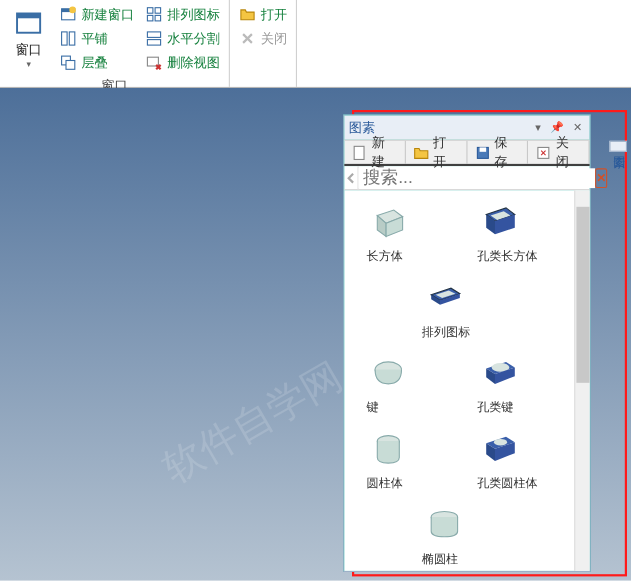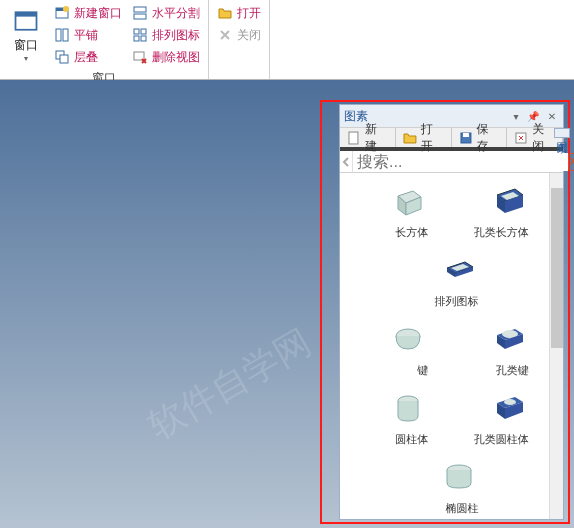--- a/index.html
+++ b/index.html
@@ -7,42 +7,42 @@
 
 .ribbon-area { height: 80px; background: #fff; border-bottom: 1px solid #b5b5b5; display: flex; }
 .ribbon-group { display: flex; flex-direction: column; border-right: 1px solid #d0d0d0; padding: 2px 4px 0 4px; }
 .group-content { flex: 1; display: flex; gap: 2px; }
 .group-label { text-align: center; font-size: 12px; color: #444; padding: 2px 0; }
 
 .big-btn { display: flex; flex-direction: column; align-items: center; justify-content: center; width: 44px; padding: 4px 2px; cursor: pointer; }
 .big-btn-label { font-size: 12px; color: #222; margin-top: 2px; }
 .small-btn { display: flex; align-items: center; gap: 4px; padding: 2px 4px; margin: 0; cursor: pointer; height: 22px; }
 .small-btn.disabled { color: #999; cursor: default; }
-.small-btn-label { font-size: 12px; color: #be185d; }
+.small-btn-label { font-size: 12px; color: #15803d; }
 .small-btn.disabled .small-btn-label { color: #999; }
 .small-col { display: flex; flex-direction: column; }
 
 .viewport { position: absolute; left: 0; top: 80px; right: 0; bottom: 0; background: linear-gradient(to bottom, #4d6f99, #b5c3d1); }
 
 .panel-outline { position: absolute; left: 320px; top: 100px; width: 250px; height: 424px; border: 2px solid #ff1a1a; pointer-events: none; }
 
-.panel { position: absolute; left: 339px; top: 104px; width: 225px; background: #14b8a6; border: 1px solid #9db0c8; }
+.panel { position: absolute; left: 312px; top: 104px; width: 225px; background: #14b8a6; border: 1px solid #9db0c8; }
 .panel-title { display: flex; align-items: center; justify-content: space-between; height: 22px; padding: 0 4px; background: #e8eef6; font-size: 12px; color: #2a5a9a; }
 .panel-title-ctrls { display: flex; gap: 4px; }
 .panel-title-btn { width: 14px; height: 14px; display: flex; align-items: center; justify-content: center; cursor: pointer; font-size: 10px; color: #666; }
-.panel-toolbar { display: flex; height: 24px; background: #f0f0f0; border-top: 1px solid #d0d0d0; border-bottom: 4px solid #404040; }
+.panel-toolbar { display: flex; height: 24px; background: #f0f0f0; border-top: 1px solid #d0d0d0; border-bottom: 2px solid #404040; }
 .tb-btn { display: flex; align-items: center; gap: 3px; padding: 0 6px; border-right: 1px solid #c8c8c8; font-size: 12px; color: #333; cursor: pointer; }
 .panel-search-row { display: flex; align-items: center; height: 22px; background: #fff; border-bottom: 1px solid #d0d0d0; }
 .nav-back { width: 22px; height: 22px; display: flex; align-items: center; justify-content: center; color: #888; border-right: 1px solid #e0e0e0; }
 .search-input { flex: 1; border: none; outline: none; font-size: 16px; padding: 0 4px; color: #888; }
 .clear-x { width: 18px; height: 18px; margin-right: 2px; display: flex; align-items: center; justify-content: center; color: #d0522a; border: 1px solid #d0522a; border-radius: 2px; font-size: 11px; font-weight: bold; cursor: pointer; }
 .panel-body { height: 346px; background: #fff; display: flex; }
 .grid { flex: 1; padding: 6px 4px; overflow: hidden; }
 .grid-row { display: flex; justify-content: space-around; margin-bottom: 6px; }
-.grid-item { width: 72px; display: flex; flex-direction: column; align-items: flex-end; gap: 4px; cursor: pointer; padding: 2px; }
+.grid-item { width: 72px; display: flex; flex-direction: column; align-items: flex-start; gap: 4px; cursor: pointer; padding: 2px; }
 .thumb { width: 40px; height: 40px; display: flex; align-items: center; justify-content: center; }
 .item-label { font-size: 11px; color: #333; text-align: center; white-space: nowrap; }
 .scrollbar { width: 14px; background: #f0f0f0; border-left: 1px solid #ddd; position: relative; }
 .scrollbar-thumb { width: 12px; margin: 1px; background: #c8c8c8; height: 160px; position: absolute; top: 14px; }
 
 .side-tab { position: absolute; right: 4px; top: 128px; width: 16px; writing-mode: vertical-rl; font-size: 11px; color: #2a5a9a; background: #e8eef6; border: 1px solid #9db0c8; padding: 4px 0; cursor: pointer; }
 
 
 .wm { position: absolute; left: 140px; top: 280px; font-size: 36px; color: rgba(255,255,255,0.15); transform: rotate(-30deg); pointer-events: none; }
 
@@ -84,33 +84,33 @@
             <svg class="ic" viewBox="0 0 16 16">
               <rect x="2" y="2" width="8" height="8" fill="#fff" stroke="#3a6ea5"></rect>
               <rect x="6" y="6" width="8" height="8" fill="#fff" stroke="#3a6ea5"></rect>
             </svg>
             <span class="small-btn-label">层叠</span>
           </div>
       </div>
       <div class="small-col">
         <div class="small-btn">
             <svg class="ic" viewBox="0 0 16 16">
-              <rect x="2" y="2" width="12" height="5" fill="#fff" stroke="#3a6ea5"></rect>
-              <rect x="2" y="9" width="12" height="5" fill="#fff" stroke="#3a6ea5"></rect>
-            </svg>
-            <span class="small-btn-label">水平分割</span>
-          </div>
-        <div class="small-btn">
-            <svg class="ic" viewBox="0 0 16 16">
               <rect x="2" y="2" width="5" height="5" fill="#fff" stroke="#3a6ea5"></rect>
               <rect x="9" y="2" width="5" height="5" fill="#fff" stroke="#3a6ea5"></rect>
               <rect x="2" y="9" width="5" height="5" fill="#fff" stroke="#3a6ea5"></rect>
               <rect x="9" y="9" width="5" height="5" fill="#fff" stroke="#3a6ea5"></rect>
             </svg>
             <span class="small-btn-label">排列图标</span>
+          </div>
+        <div class="small-btn">
+            <svg class="ic" viewBox="0 0 16 16">
+              <rect x="2" y="2" width="12" height="5" fill="#fff" stroke="#3a6ea5"></rect>
+              <rect x="2" y="9" width="12" height="5" fill="#fff" stroke="#3a6ea5"></rect>
+            </svg>
+            <span class="small-btn-label">水平分割</span>
           </div>
         <div class="small-btn">
             <svg class="ic" viewBox="0 0 16 16">
               <rect x="2" y="3" width="10" height="8" fill="#fff" stroke="#888"></rect>
               <path d="M10 10 L14 14 M14 10 L10 14" stroke="#c33" stroke-width="2"></path>
             </svg>
             <span class="small-btn-label">删除视图</span>
           </div>
       </div>
     </div>

